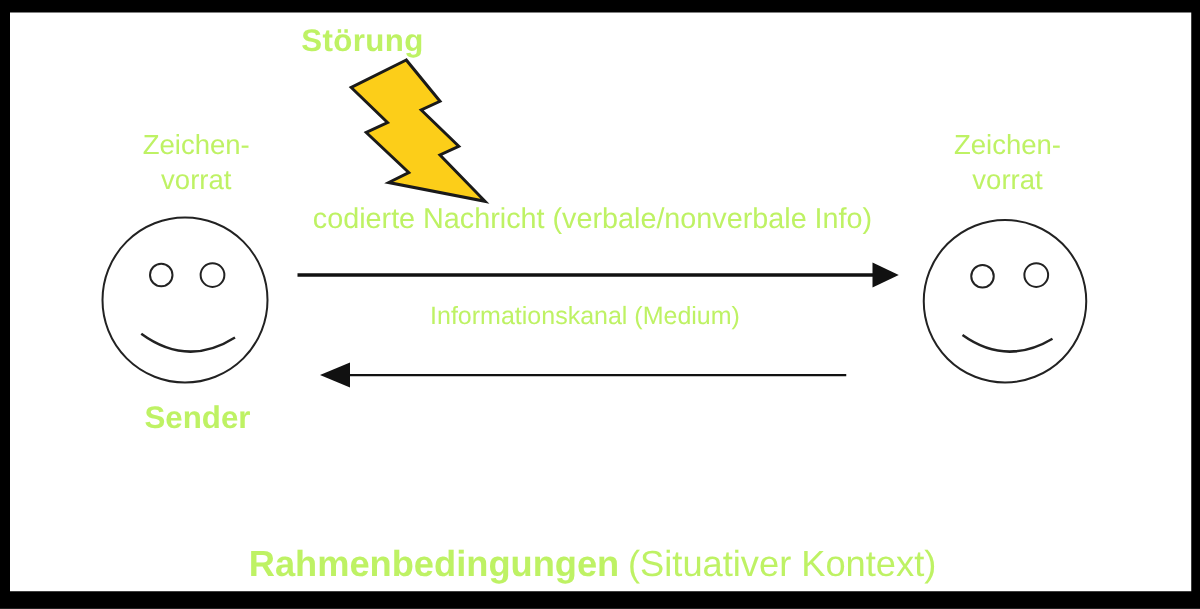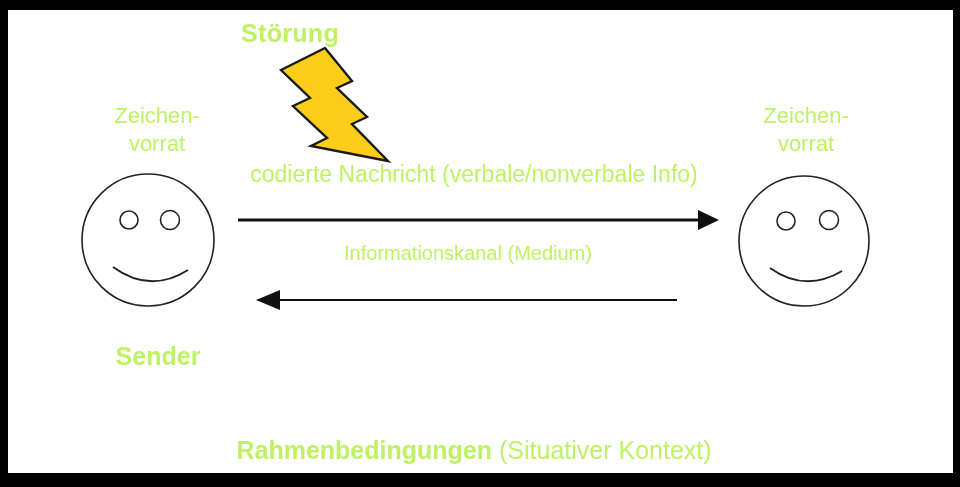--- a/index.html
+++ b/index.html
@@ -51,21 +51,21 @@
     font-size: 25px;
     font-weight: bold;
   }
   .flowlabel {
     font-size: 23px;
   }
   .medium {
     font-size: 20px;
   }
   .footer {
-    font-size: 25px;
+    font-size: 29px;
   }
   .footer .bold-part {
     font-weight: bold;
   }
   .footer .regular-part {
     font-weight: normal;
     margin-left: 7px;
   }
 </style>
 </head>
@@ -115,19 +115,19 @@
   <div class="txt vocab" style="left:806px; top:102px;">
     <div>Zeichen-</div>
     <div>vorrat</div>
   </div>
 
   <div class="txt flowlabel" style="left:474px; top:161px;">codierte Nachricht (verbale/nonverbale Info)</div>
 
   <div class="txt medium" style="left:468px; top:242px;">Informationskanal (Medium)</div>
 
 
-  <div class="txt role" style="left:158px; top:342px;">Sender</div>
+  <div class="txt role" style="left:158px; top:320px;">Sender</div>
 
 
   <div class="txt footer" style="left:474px; top:436px;">
     <span class="bold-part">Rahmenbedingungen</span><span class="regular-part">(Situativer Kontext)</span>
   </div>
 </div>
 
 </body></html>

